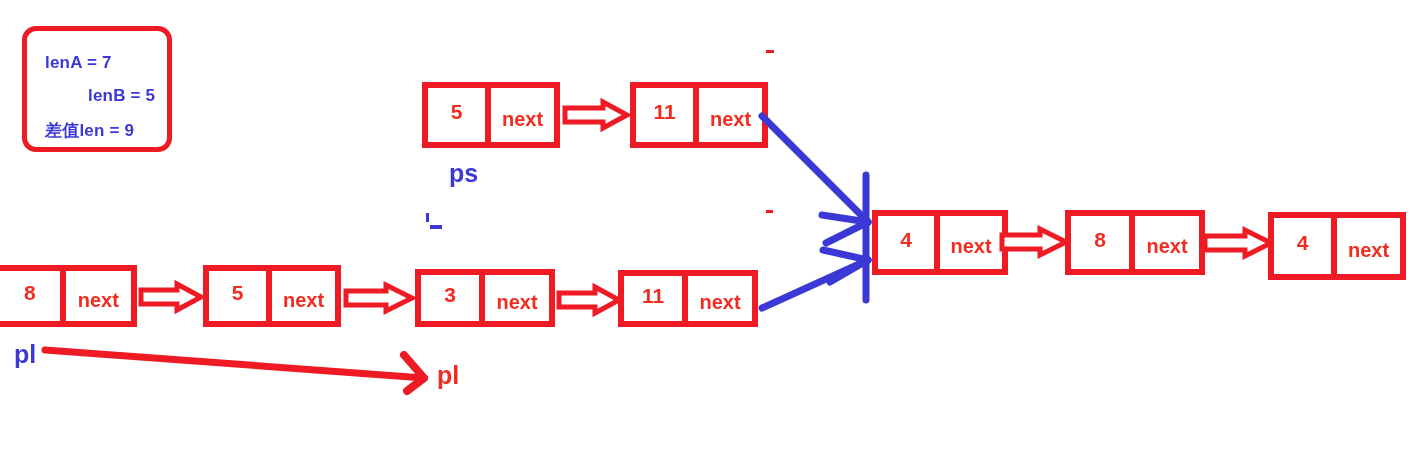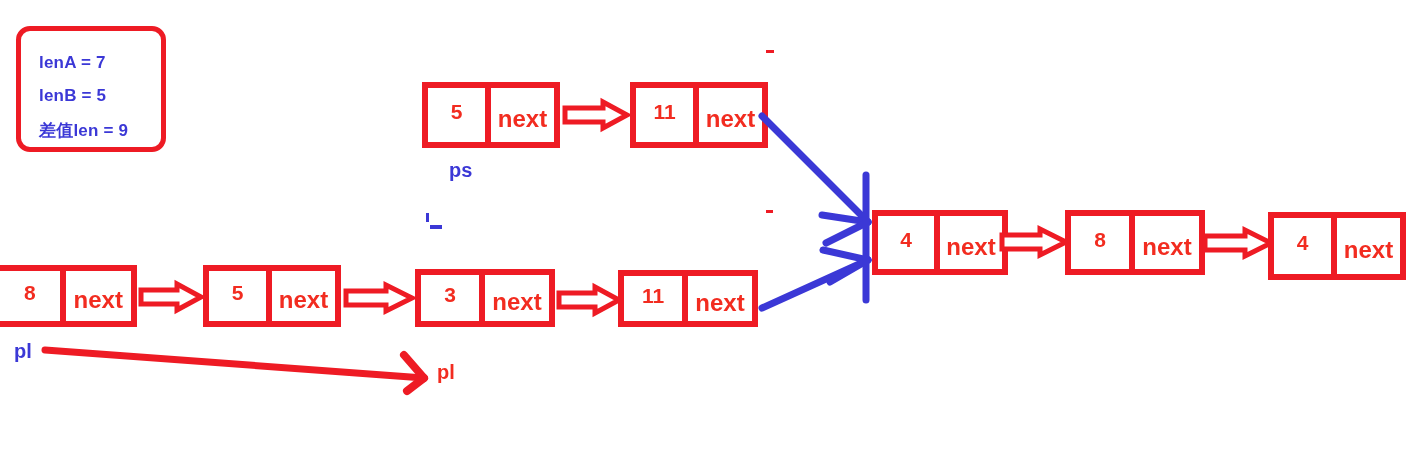--- a/index.html
+++ b/index.html
@@ -14,40 +14,40 @@
     position: relative;
     width: 1415px;
     height: 458px;
     background: #ffffff;
     overflow: hidden;
   }
 
   
   #info-box {
     position: absolute;
-    left: 16px;
+    left: 22px;
     top: 26px;
     width: 150px;
     height: 126px;
     border: 5px solid #ee1b24;
     border-radius: 14px;
     box-sizing: border-box;
     background: #ffffff;
   }
   .info-line {
     position: absolute;
     left: 18px;
     color: #3b38d6;
     font-weight: bold;
     font-size: 17px;
     white-space: nowrap;
     letter-spacing: 0.2px;
   }
   .info-line.l0 { top: 22px; }
-  .info-line.l1 { top: 55px; }
+  .info-line.l1 { top: 55px; margin-left: 43px; }
   .info-line.l2 { top: 88px; }
 
   
   .node {
     position: absolute;
     box-sizing: border-box;
     border: 6px solid #ee1b24;
     background: #ffffff;
     display: flex;
     align-items: stretch;
@@ -61,21 +61,21 @@
     font-weight: bold;
     white-space: nowrap;
   }
   .node .cell.val {
     flex: 0 0 50%;
     border-right: 6px solid #ee1b24;
     font-size: 21px;
   }
   .node .cell.ptr {
     flex: 1 1 auto;
-    font-size: 24px;
+    font-size: 20px;
   }
   
   .node .cell.ptr span { transform: translateY(4px); display: inline-block; }
   .node .cell.val span  { transform: translateY(-3px); display: inline-block; }
 
   
   .harrow {
     position: absolute;
     height: 26px;
   }
@@ -87,21 +87,21 @@
     left: 0; top: 0;
     width: 1415px;
     height: 458px;
     pointer-events: none;
   }
 
   
   .plabel {
     position: absolute;
     font-weight: bold;
-    font-size: 20px;
+    font-size: 25px;
     white-space: nowrap;
   }
   .plabel.blue { color: #3b38d6; }
   .plabel.red  { color: #f22c20; }
 
   
   .speck { position: absolute; }
 </style>
 </head>
 <body>

